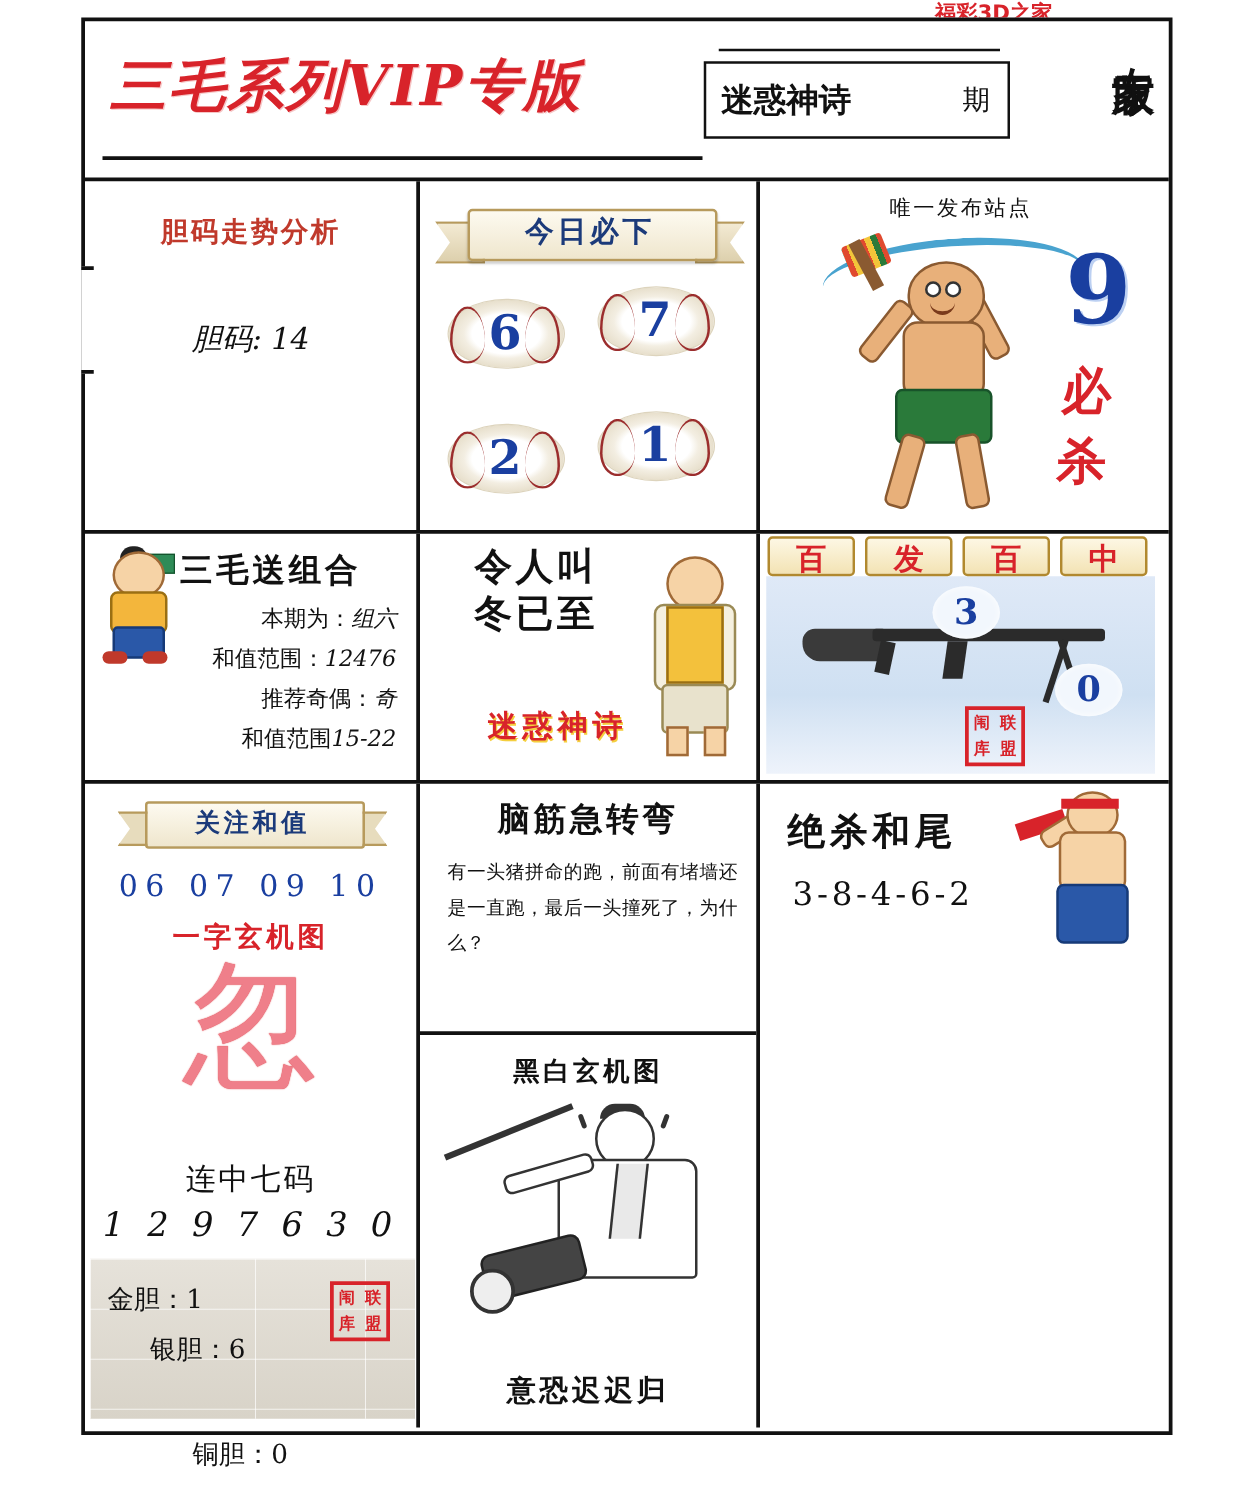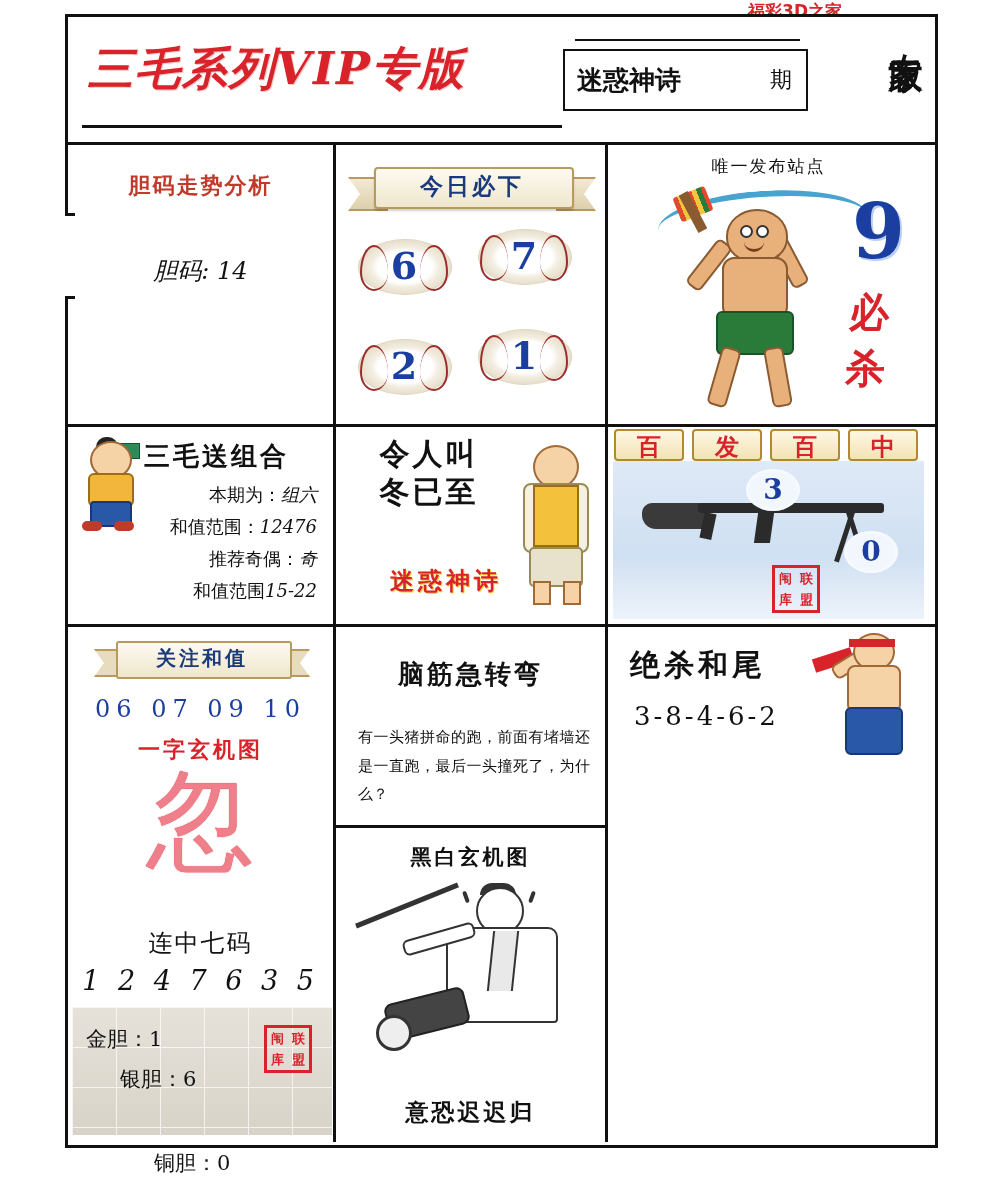--- a/index.html
+++ b/index.html
@@ -145,22 +145,22 @@
   .yzxj{position:absolute;top:108px;width:100%;text-align:center;font-family:"DejaVu Serif","Liberation Serif",serif;font-weight:bold;font-size:22px;color:#d8232a;letter-spacing:3px;}
   .bigchar{position:absolute;left:0;top:140px;width:100%;text-align:center;font-family:"DejaVu Serif","Liberation Serif",serif;font-size:108px;color:#ef7f8a;line-height:1;text-shadow:0 0 1px #d8232a;}
   .lz7{position:absolute;top:300px;width:100%;text-align:center;font-family:"DejaVu Serif","Liberation Serif",serif;font-size:24px;color:#111;letter-spacing:2px;}
   .lz7n{position:absolute;top:338px;width:100%;text-align:center;font-family:"DejaVu Serif","Liberation Serif",serif;font-style:italic;font-size:27px;color:#111;letter-spacing:5px;}
   .tilebg{position:absolute;left:4px;top:380px;width:260px;height:128px;background:
      linear-gradient(#e6e2da,#d8d3c8);
      background-size:auto;}
   .tilebg:before{content:"";position:absolute;inset:0;background-image:linear-gradient(90deg,rgba(255,255,255,.7) 1px,transparent 1px),linear-gradient(rgba(255,255,255,.7) 1px,transparent 1px);background-size:44px 40px;}
   .dan{position:absolute;font-family:"DejaVu Serif","Liberation Serif",serif;font-size:21px;color:#111;}
 
-  .naojin{position:absolute;top:30px;width:100%;text-align:center;font-family:"DejaVu Serif","Liberation Serif",serif;font-weight:bold;font-size:26px;color:#111;letter-spacing:3px;}
-  .riddle{position:absolute;left:22px;top:56px;width:232px;font-family:"DejaVu Serif","Liberation Serif",serif;font-size:15px;color:#111;line-height:1.9;text-align:justify;margin-top:40px;}
+  .naojin{position:absolute;top:11px;width:100%;text-align:center;font-family:"DejaVu Serif","Liberation Serif",serif;font-weight:bold;font-size:26px;color:#111;letter-spacing:3px;}
+  .riddle{position:absolute;left:22px;top:56px;width:232px;font-family:"DejaVu Serif","Liberation Serif",serif;font-size:15px;color:#111;line-height:1.9;text-align:justify;}
   .hbxj{position:absolute;top:18px;width:100%;text-align:center;font-family:"DejaVu Serif","Liberation Serif",serif;font-weight:bold;font-size:21px;color:#111;letter-spacing:3px;}
   .yikong{position:absolute;bottom:14px;width:100%;text-align:center;font-family:"DejaVu Serif","Liberation Serif",serif;font-weight:bold;font-size:23px;color:#111;letter-spacing:3px;}
 
   
   .fatman{position:absolute;left:58px;top:62px;width:180px;height:160px;}
   .fatman .head{position:absolute;left:82px;top:0;width:44px;height:44px;border-radius:50%;background:#fff;border:2px solid #333;}
   .fatman .hair{position:absolute;left:86px;top:-4px;width:36px;height:12px;border-radius:12px 12px 0 0;background:#333;}
   .fatman .coat{position:absolute;left:52px;top:40px;width:108px;height:92px;background:#fff;border:2px solid #333;border-radius:10px 10px 4px 4px;}
   .fatman .lapel{position:absolute;left:96px;top:44px;width:22px;height:60px;background:#e9e9e9;border-left:2px solid #333;border-right:2px solid #333;transform:skewX(-6deg);}
   .fatman .arm{position:absolute;left:8px;top:44px;width:70px;height:12px;background:#fff;border:2px solid #333;transform:rotate(-16deg);border-radius:6px;}
@@ -364,21 +364,21 @@
         <div class="ribbon2">
           <div class="tl"></div>
           <div class="tr"></div>
           <div class="band"></div>
           <div class="txt">关注和值</div>
         </div>
         <div class="hz-nums">06  07  09  10</div>
         <div class="yzxj">一字玄机图</div>
         <div class="bigchar">忽</div>
         <div class="lz7">连中七码</div>
-        <div class="lz7n">1 2 4 7 6 3 5</div>
+        <div class="lz7n">1 2 9 7 6 3 0</div>
         <div class="tilebg"></div>
         <div class="dan" style="left:18px;top:398px;">金胆：1</div>
         <div class="dan" style="left:52px;top:438px;">银胆：6</div>
         <div class="dan" style="left:86px;top:478px;margin-top:44px;">铜胆：0</div>
         <div class="stamp" style="left:196px;top:398px;">
           <i style="left:0;top:0;">闱</i>
           <i style="left:50%;top:0;">联</i>
           <i style="left:0;top:50%;">库</i>
           <i style="left:50%;top:50%;">盟</i>
         </div>

